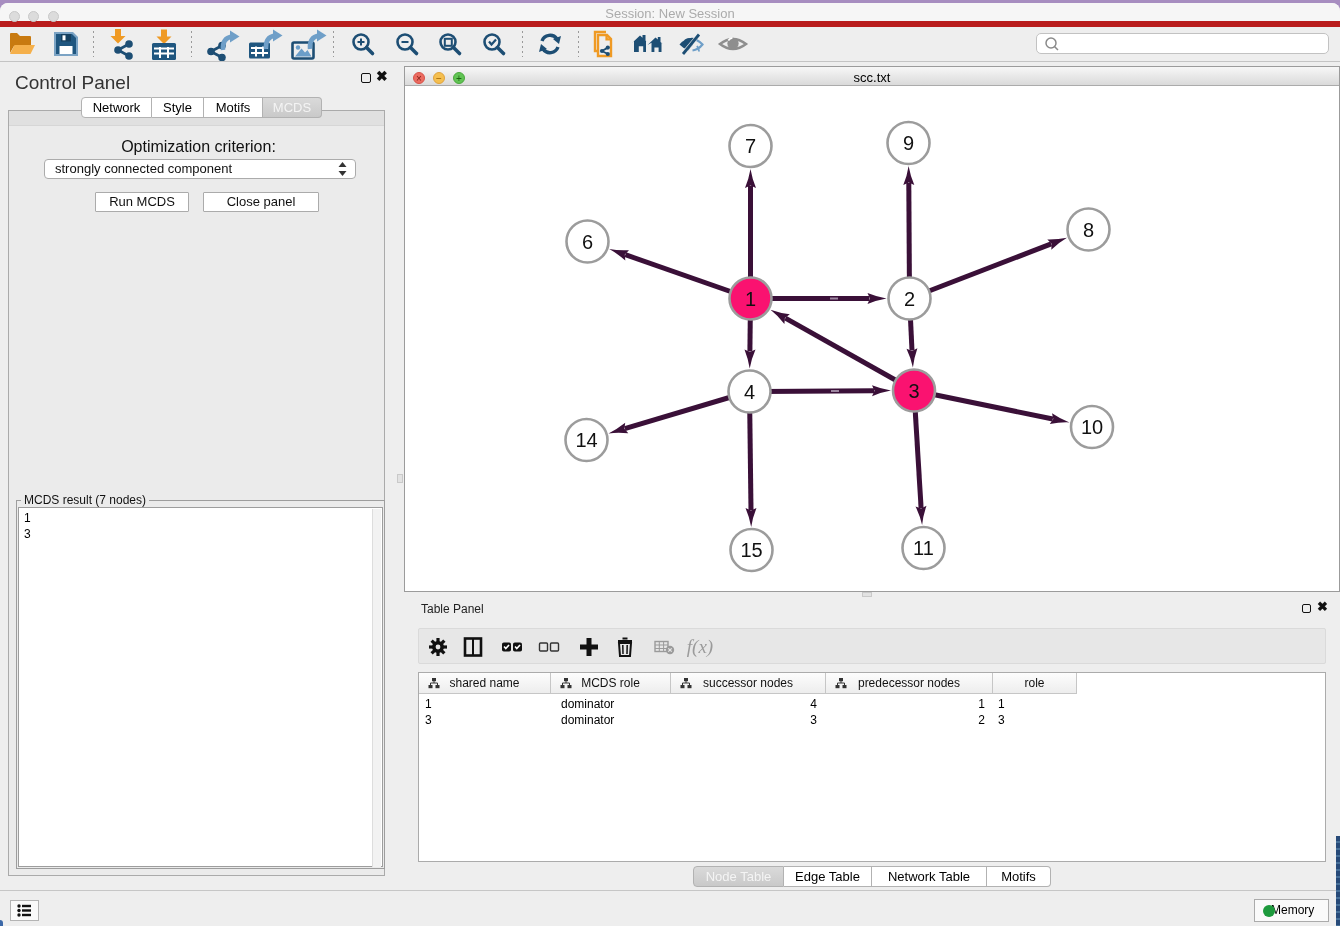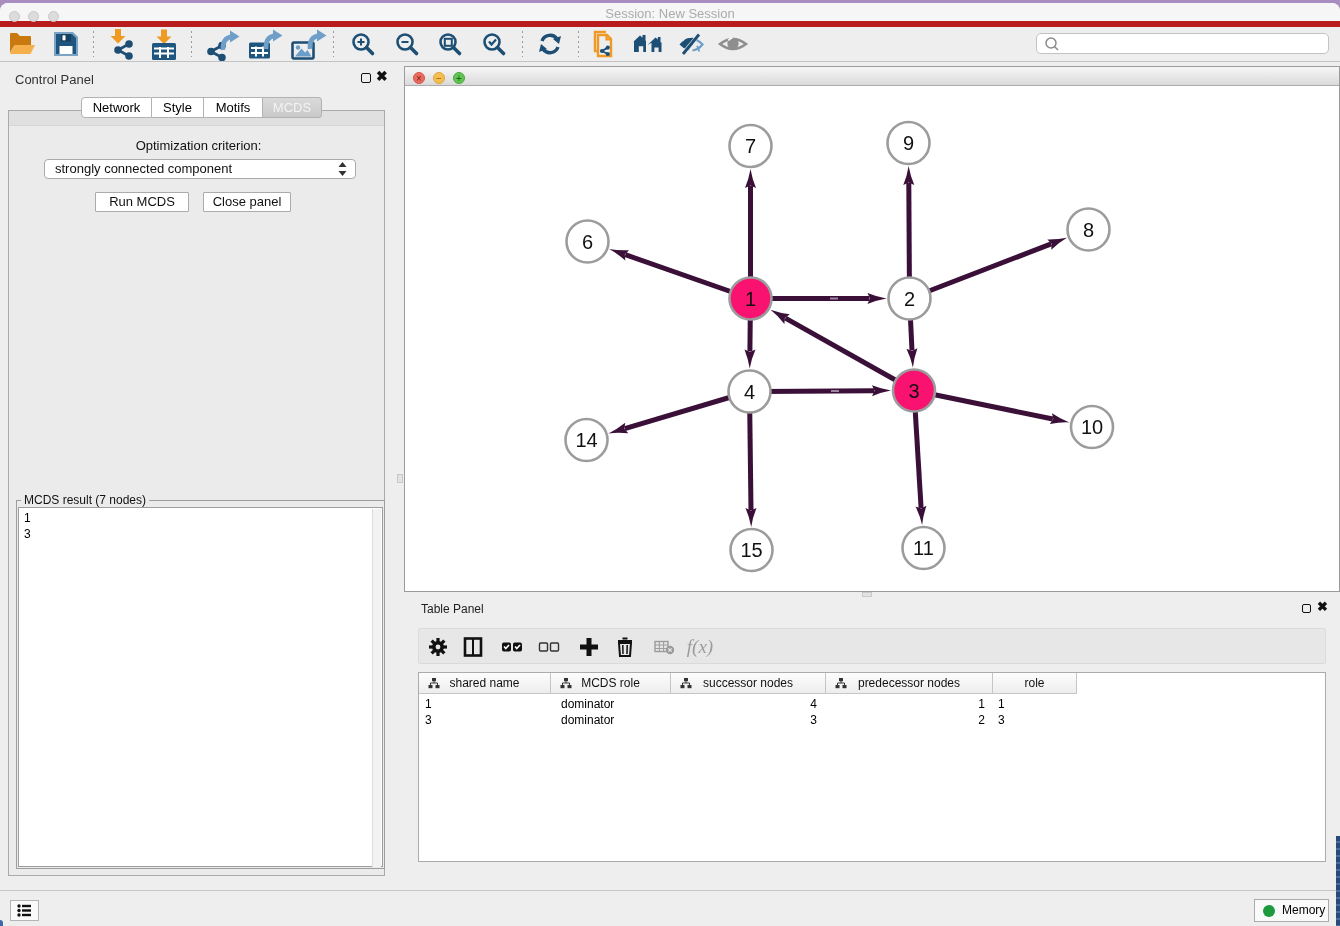--- a/index.html
+++ b/index.html
@@ -4,29 +4,29 @@
 html,body{width:1340px;height:926px;overflow:hidden}
 body{background:#a78dc0;font-family:"Liberation Sans",sans-serif;position:relative}
 #win{position:absolute;left:0;top:3px;width:1340px;height:923px;background:#eeeeee;border-radius:8px 8px 0 0;overflow:hidden}
 #titlebar{position:absolute;left:0;top:0;width:100%;height:24px;background:#f6f6f6;border-bottom:6px solid #b91c1c}
 .tl{position:absolute;top:8px;width:11px;height:11px;border-radius:50%;background:#dcdcdc;border:1px solid #c8c8c8}
 #title{position:absolute;top:3px;width:100%;text-align:center;font-size:13px;color:#ababab}
 #toolbar{position:absolute;left:0;top:24px;width:100%;height:35px;background:#eeeeee;border-bottom:1px solid #c4c4c4}
 .sep{position:absolute;top:4px;height:26px;width:1px;background-image:linear-gradient(#999999 40%,transparent 40%);background-size:1px 5px}
 #search{position:absolute;left:1036px;top:6px;width:293px;height:21px;background:#fff;border:1px solid #c2c2c2;border-radius:5px}
 #cpanel{position:absolute;left:0;top:58px;width:397px;height:830px}
-#cp-title{position:absolute;left:15px;top:11px;font-size:13px;color:#333}
+#cp-title{position:absolute;left:15px;top:11px;font-size:19px;color:#333}
 #cp-box{position:absolute;left:8px;top:49px;width:377px;height:766px;border:1px solid #aaaaaa;background:#ebebeb}
 #cp-box:before{content:"";position:absolute;left:0;top:0;width:100%;height:14px;background:#e0e0e0;border-bottom:1px solid #d6d6d6}
 .tabrow{position:absolute;top:36px;left:81px;height:16px;display:flex;font-size:13px}
 .tab{border:1px solid #b2b2b2;border-left:none;background:#fff;color:#000;display:flex;align-items:center;justify-content:center;height:21px}
 .tab.first{border-left:1px solid #b2b2b2;border-radius:4px 0 0 4px}
 .tab.last{border-radius:0 4px 4px 0}
 .tab.sel{background:linear-gradient(#dadada,#c9c9c9);color:#f4f4f4}
-#optlabel{position:absolute;left:0;top:77px;width:397px;text-align:center;font-size:13px;color:#111}
+#optlabel{position:absolute;left:0;top:77px;width:397px;text-align:center;font-size:16px;color:#111}
 #dropdown{position:absolute;left:44px;top:98px;width:312px;height:20px;background:#fff;border:1px solid #ababab;border-radius:4px;font-size:13px;color:#111;line-height:18px;padding-left:10px}
 .cbtn{position:absolute;top:131px;height:20px;background:#fff;border:1px solid #ababab;border-radius:1px;font-size:13px;color:#111;text-align:center;line-height:18px}
 #fieldset{position:absolute;left:16px;top:439px;width:369px;height:369px;border:1px solid #9d9d9d}
 #legend{position:absolute;left:4px;top:-8px;background:#ebebeb;padding:0 3px;font-size:12px;color:#111}
 #resultbox{position:absolute;left:1px;top:6px;width:365px;height:360px;background:#fff;border:1px solid #9d9d9d;font-size:12px;color:#000;padding:2px 0 0 5px;line-height:16px}
 #res-scroll{position:absolute;right:1px;top:1px;width:9px;height:358px;background:#f2f2f2;border-left:1px solid #ddd}
 #netwin{position:absolute;left:404px;top:63px;width:936px;height:526px;border:1px solid #9b9b9b;background:#fff}
 #nw-title{position:absolute;left:0;top:0;width:100%;height:19px;background:linear-gradient(#f7f7f7,#dadada);border-bottom:1px solid #ababab}
 .wbtn{position:absolute;top:4.5px;width:12px;height:12px;border-radius:50%;font-size:10px;line-height:11px;text-align:center}
 #nw-name{position:absolute;top:3px;width:100%;text-align:center;font-size:13px;color:#000}
@@ -34,21 +34,21 @@
 #canvas svg{display:block}
 #tpanel{position:absolute;left:404px;top:595px;width:936px;height:293px}
 #tp-title{position:absolute;left:17px;top:4px;font-size:12px;color:#222}
 #tp-toolbar{position:absolute;left:14px;top:30px;width:908px;height:36px;background:#e7e7e7;border:1px solid #dadada;border-radius:2px}
 #ttable{position:absolute;left:14px;top:74px;width:908px;height:190px;background:#fff;border:1px solid #ababab}
 .th{position:absolute;top:0;height:21px;background:linear-gradient(#fdfdfd,#ededed);border-right:1px solid #c6c6c6;border-bottom:1px solid #c6c6c6;font-size:12px;color:#111;text-align:center;line-height:21px}
 .td{position:absolute;height:17px;font-size:12px;color:#000;line-height:17px}
 .btabs{position:absolute;top:268px;left:289px;height:21px;display:flex;font-size:13px}
 #statusbar{position:absolute;left:0;top:887px;width:1340px;height:36px;background:#eeeeee;border-top:1px solid #c6c6c6}
 #listbtn{position:absolute;left:10px;top:9px;width:29px;height:21px;background:#fafafa;border:1px solid #b4b4b4}
-#membtn{position:absolute;left:1254px;top:8px;width:75px;height:23px;background:#fafafa;border:1px solid #ababab;font-size:12px;color:#000;line-height:21px;text-align:left;padding-left:27px}
+#membtn{position:absolute;left:1254px;top:8px;width:75px;height:23px;background:#fafafa;border:1px solid #ababab;font-size:12px;color:#000;line-height:21px;text-align:left;padding-left:16px}
 #memdot{position:absolute;left:8px;top:5px;width:12px;height:12px;border-radius:50%;background:#1d9a3d}
 #bluestrip{position:absolute;right:0;top:836px;width:4px;height:90px;background:repeating-linear-gradient(#274a78 0 5px,#477099 5px 7px)}
 #bluedot{position:absolute;left:0;top:920px;width:3px;height:6px;background:#3c69a8;border-radius:0 3px 0 0}
 </style></head>
 <body>
 <div id="win">
   <div id="titlebar">
     <div class="tl" style="left:9px"></div>
       <div class="tl" style="left:28px"></div>
       <div class="tl" style="left:48px"></div>
@@ -222,31 +222,32 @@
       <div class="tab" style="width:52px">Style</div>
       <div class="tab" style="width:59px">Motifs</div>
       <div class="tab last sel" style="width:59px">MCDS</div>
     </div>
     <div id="optlabel">Optimization criterion:</div>
     <div id="dropdown">strongly connected component<svg width="11" height="16" style="position:absolute;right:7px;top:1px">
 <path d="M5.5,1 L9.5,6 L1.5,6 Z" fill="#333"></path>
           <path d="M5.5,15 L9.5,10 L1.5,10 Z" fill="#333"></path>
         </svg></div>
     <div class="cbtn" style="left:95px;width:94px">Run MCDS</div>
-    <div class="cbtn" style="left:203px;width:88px">Close panel</div>
+    <div class="cbtn" style="left:203px;width:116px">Close panel</div>
     <div id="fieldset">
       <div id="legend">MCDS result (7 nodes)</div>
       <div id="resultbox">1<br>3<div id="res-scroll"></div></div>
     </div>
   </div>
   <div id="netwin">
     <div id="nw-title">
       <div class="wbtn" style="left:8px;background:#ec6b60;border:1px solid #d55249;color:#7a1d15">×</div>
       <div class="wbtn" style="left:28px;background:#f5bf4f;border:1px solid #dfa33e;color:#985e00">−</div>
       <div class="wbtn" style="left:48px;background:#61c454;border:1px solid #4aa73c;color:#1d6311">+</div>
+      <div id="nw-name">scc.txt</div>
     </div>
     <div id="canvas">
         <svg width="934" height="503" font-family="Liberation Sans, sans-serif">
 <g stroke="#3a1038" stroke-width="5">
 <line x1="345.5" y1="211.5" x2="345.5" y2="99.0"></line>
 <line x1="345.5" y1="211.5" x2="220.3" y2="167.7"></line>
 <line x1="345.5" y1="211.5" x2="464.5" y2="211.5"></line>
 <line x1="345.5" y1="211.5" x2="344.9" y2="264.5"></line>
 <line x1="504.5" y1="211.5" x2="503.8" y2="96.0"></line>
 <line x1="504.5" y1="211.5" x2="646.2" y2="156.9"></line>
@@ -400,20 +401,26 @@
 <div class="td" style="left:142px;top:23px">dominator</div>
 <div class="td" style="left:252px;width:146px;top:23px;text-align:right">4</div>
 <div class="td" style="left:407px;width:159px;top:23px;text-align:right">1</div>
 <div class="td" style="left:579px;top:23px">1</div>
 <div class="td" style="left:6px;top:39px">3</div>
 <div class="td" style="left:142px;top:39px">dominator</div>
 <div class="td" style="left:252px;width:146px;top:39px;text-align:right">3</div>
 <div class="td" style="left:407px;width:159px;top:39px;text-align:right">2</div>
 <div class="td" style="left:579px;top:39px">3</div>
 </div>
+    <div class="btabs">
+      <div class="tab first sel" style="width:91px">Node Table</div>
+      <div class="tab" style="width:88px">Edge Table</div>
+      <div class="tab" style="width:115px">Network Table</div>
+      <div class="tab last" style="width:64px">Motifs</div>
+    </div>
   </div>
   <div id="statusbar">
     <div id="listbtn"><svg width="27" height="19">
 <g fill="#111">
             <circle cx="8" cy="5" r="1.7"></circle>
             <circle cx="8" cy="9.5" r="1.7"></circle>
             <circle cx="8" cy="14" r="1.7"></circle>
 <rect x="11" y="3.8" width="9" height="2.4"></rect>
             <rect x="11" y="8.3" width="9" height="2.4"></rect>
             <rect x="11" y="12.8" width="9" height="2.4"></rect>

